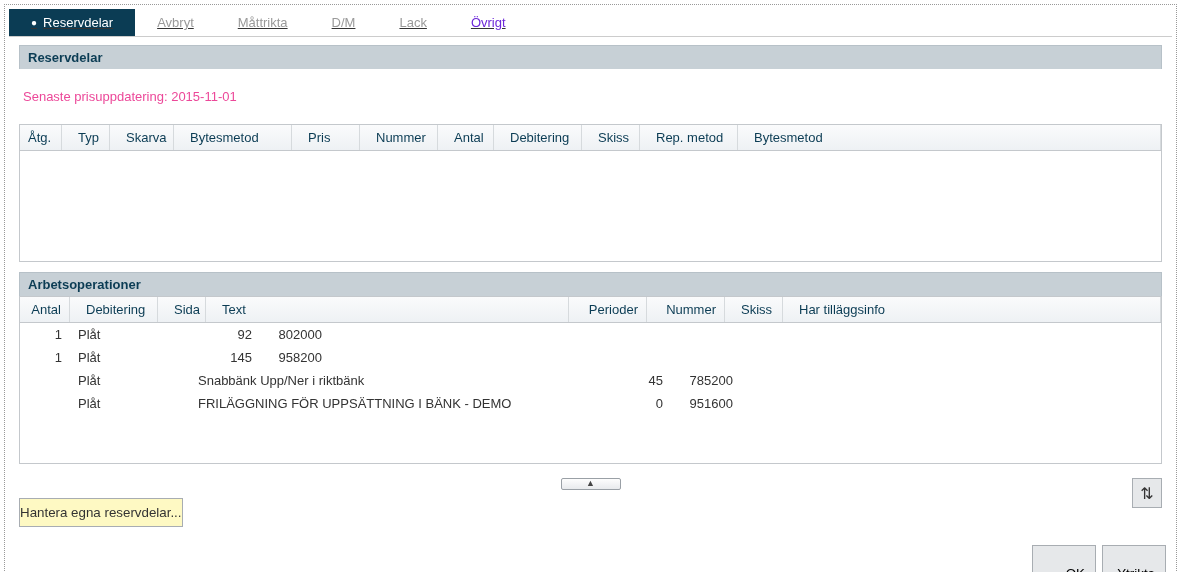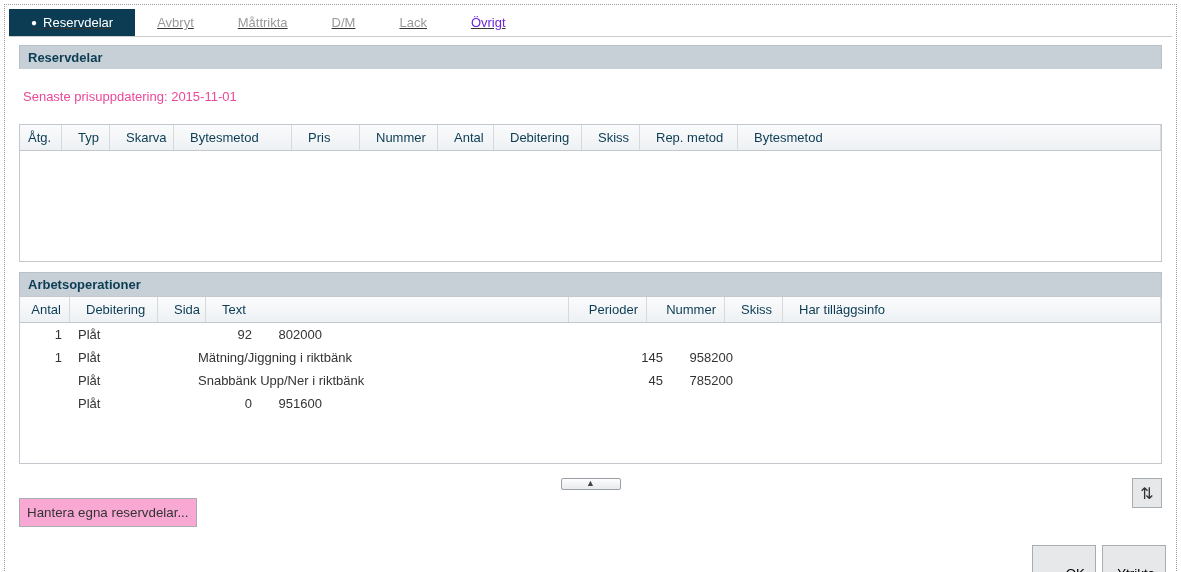--- a/index.html
+++ b/index.html
@@ -106,23 +106,23 @@
     cursor: pointer;
   }
   .bottom-row {
     display: flex;
     align-items: center;
     gap: 8px;
     position: relative;
     padding-right: 50px;
   }
   .btn {
-    background: #f9a8d4;
+    background: #fef9c3;
     border: 1px solid #a8adb2;
-    padding: 6px 7px;
+    padding: 6px 0;
     color: #333;
     cursor: pointer;
   }
   .sort-btn {
     position: absolute;
     right: 0;
     top: -20px;
     width: 30px;
     height: 30px;
     border: 1px solid #a8adb2;
@@ -214,40 +214,40 @@
               <div class="cell o-c2"></div>
               <div class="cell o-c4 right">92</div>
               <div class="cell o-c5 right">802000</div>
               <div class="cell o-c6"></div>
               <div class="cell o-c7"></div>
             </div>
             <div class="row">
               <div class="cell o-c0 right">1</div>
               <div class="cell o-c1">Plåt</div>
               <div class="cell o-c2"></div>
-              <div class="cell o-c3">Mätning/Jiggning i riktbänk</div>
               <div class="cell o-c4 right">145</div>
               <div class="cell o-c5 right">958200</div>
               <div class="cell o-c6"></div>
               <div class="cell o-c7"></div>
             </div>
             <div class="row">
               <div class="cell o-c0 right"></div>
               <div class="cell o-c1">Plåt</div>
               <div class="cell o-c2"></div>
               <div class="cell o-c3">Snabbänk Upp/Ner i riktbänk</div>
               <div class="cell o-c4 right">45</div>
               <div class="cell o-c5 right">785200</div>
               <div class="cell o-c6"></div>
               <div class="cell o-c7"></div>
             </div>
             <div class="row">
               <div class="cell o-c0 right"></div>
               <div class="cell o-c1">Plåt</div>
               <div class="cell o-c2"></div>
+              <div class="cell o-c3">FRILÄGGNING FÖR UPPSÄTTNING I BÄNK - DEMO</div>
               <div class="cell o-c4 right">0</div>
               <div class="cell o-c5 right">951600</div>
               <div class="cell o-c6"></div>
               <div class="cell o-c7"></div>
             </div>
           </div>
       </div>
     </div>
 
     <div class="collapse-bar">

